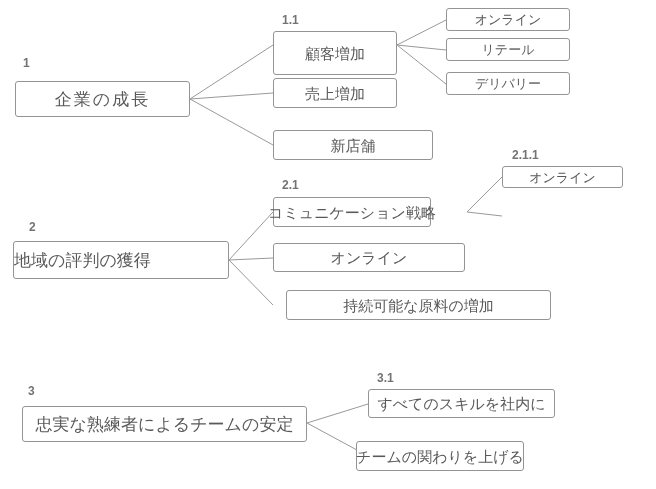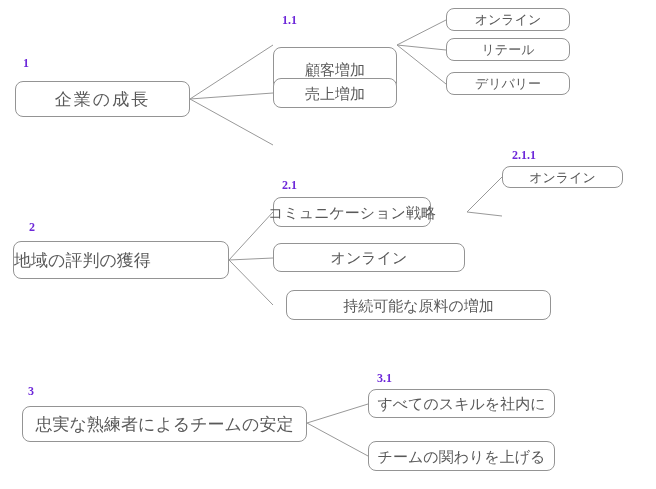--- a/index.html
+++ b/index.html
@@ -18,41 +18,40 @@
   }
   .connectors line {
     stroke: #999999;
     stroke-width: 1;
   }
   .node {
     position: absolute;
     box-sizing: border-box;
     background: #ffffff;
     border: 1px solid #949494;
-    border-radius: 8px;
+    border-radius: 3px;
     color: #595959;
     display: flex;
     align-items: center;
     justify-content: center;
     white-space: nowrap;
     line-height: 1;
     text-align: center;
   }
   .lvl0 { font-size: 17px; }
   .lvl1 { font-size: 15px; }
   .lvl2 { font-size: 13px; }
   .spaced { letter-spacing: 2px; }
   .left-align { justify-content: flex-start; padding-left: 0; }
   .nlabel {
     position: absolute;
-    color: #6d28d9;
+    color: #737373;
     font-weight: bold;
     font-size: 12px;
     line-height: 1;
-    font-family: Liberation Serif, serif;
   }
 </style>
 </head>
 <body>
 
 <div class="canvas">
 
   <svg class="connectors" viewBox="0 0 656 489" xmlns="http://www.w3.org/2000/svg">
     <line x1="190" y1="99" x2="273" y2="45"></line>
     <line x1="190" y1="99" x2="273" y2="93"></line>
@@ -66,40 +65,41 @@
     <line x1="467" y1="212" x2="502" y2="177"></line>
     <line x1="467" y1="212" x2="502" y2="216"></line>
     <line x1="307" y1="423" x2="368" y2="404"></line>
     <line x1="307" y1="423" x2="368" y2="456"></line>
   </svg>
 
   <div class="nlabel" style="left:23px; top:57px;">1</div>
   <div class="node lvl0 spaced" style="left:15px; top:81px; width:175px; height:36px;">企業の成長</div>
 
   <div class="nlabel" style="left:282px; top:14px;">1.1</div>
-  <div class="node lvl1" style="left:273px; top:47px; width:124px; height:44px;">顧客増加</div>
+  <div class="node lvl1" style="left:273px; top:31px; width:124px; height:44px;">顧客増加</div>
 
   <div class="node lvl2" style="left:446px; top:8px; width:124px; height:23px;">オンライン</div>
   <div class="node lvl2" style="left:446px; top:38px; width:124px; height:23px;">リテール</div>
   <div class="node lvl2" style="left:446px; top:72px; width:124px; height:23px;">デリバリー</div>
 
   <div class="node lvl1" style="left:273px; top:78px; width:124px; height:30px;">売上増加</div>
+  <div class="node lvl1" style="left:273px; top:130px; width:160px; height:30px;">新店舗</div>
 
   <div class="nlabel" style="left:29px; top:221px;">2</div>
   <div class="node lvl0 left-align" style="left:13px; top:241px; width:216px; height:38px;">地域の評判の獲得</div>
 
   <div class="nlabel" style="left:282px; top:179px;">2.1</div>
   <div class="node lvl1" style="left:273px; top:197px; width:158px; height:30px;">コミュニケーション戦略</div>
 
   <div class="nlabel" style="left:512px; top:149px;">2.1.1</div>
   <div class="node lvl2" style="left:502px; top:166px; width:121px; height:22px;">オンライン</div>
 
   <div class="node lvl1" style="left:273px; top:243px; width:192px; height:29px;">オンライン</div>
   <div class="node lvl1" style="left:286px; top:290px; width:265px; height:30px;">持続可能な原料の増加</div>
 
   <div class="nlabel" style="left:28px; top:385px;">3</div>
   <div class="node lvl0" style="left:22px; top:406px; width:285px; height:36px;">忠実な熟練者によるチームの安定</div>
 
   <div class="nlabel" style="left:377px; top:372px;">3.1</div>
   <div class="node lvl1" style="left:368px; top:389px; width:187px; height:29px;">すべてのスキルを社内に</div>
-  <div class="node lvl1" style="left:368px; top:441px; width:187px; height:30px;">チームの関わりを上げる</div>
+  <div class="node lvl1" style="left:356px; top:441px; width:168px; height:30px;">チームの関わりを上げる</div>
 
 </div>
 
 </body></html>

